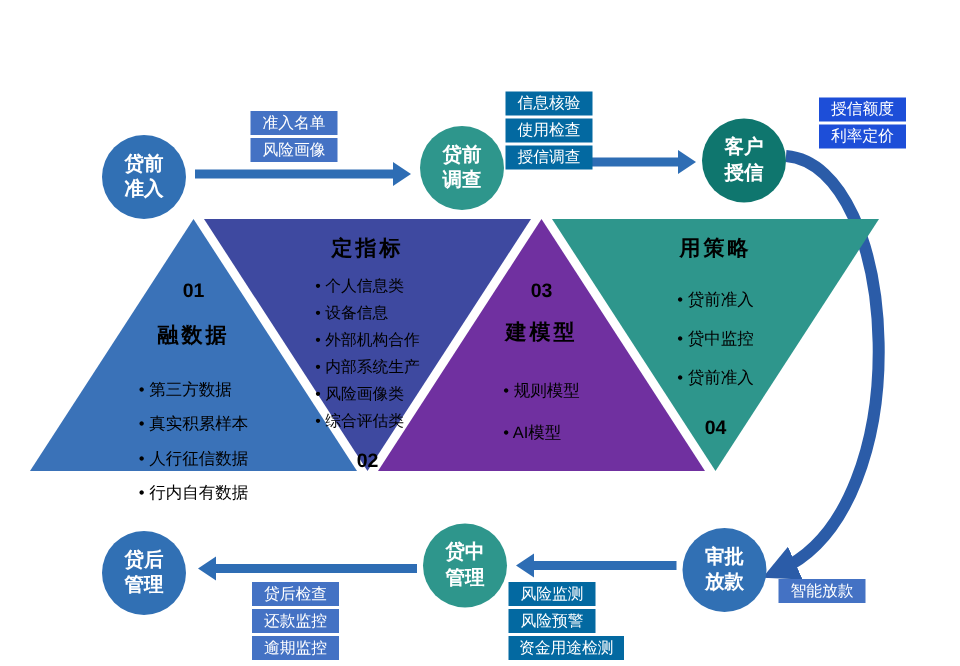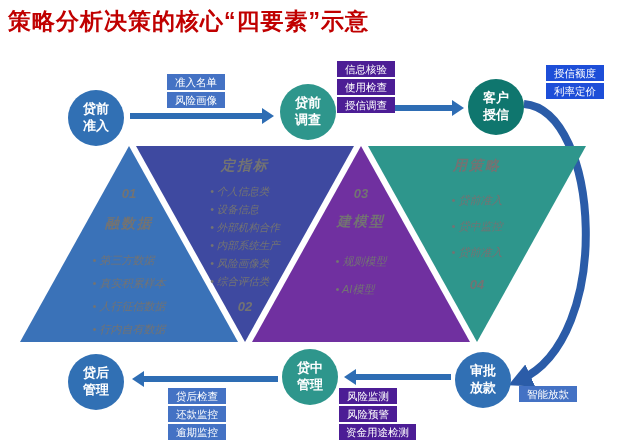--- a/index.html
+++ b/index.html
@@ -21,35 +21,35 @@
   .c-blue{background:#3170b4}
   .c-teal{background:#2e968c}
   .c-purple{background:#0f766e}
   
   .tags{position:absolute;display:flex;flex-direction:column;gap:2px;align-items:flex-start;z-index:6;}
   .tag{
     color:#fff;font-size:10.5px;line-height:12px;padding:2px 7px;
     text-align:center;white-space:nowrap;min-width:44px;
   }
   .tag-blue{background:#4472c4}
-  .tag-green{background:#4c1d95}
+  .tag-green{background:#0369a1}
   .tag-purple{background:#1d4ed8}
   
   .arrow{position:absolute;height:16px;z-index:2;}
   .arrow .shaft{position:absolute;top:5px;height:6px;background:#2e6db4;}
   .arrow-right .shaft{left:0;right:11px;}
   .arrow-right .head{position:absolute;right:0;top:0;width:0;height:0;
     border-top:8px solid transparent;border-bottom:8px solid transparent;border-left:12px solid #2e6db4;}
   .arrow-left .shaft{left:11px;right:0;}
   .arrow-left .head{position:absolute;left:0;top:0;width:0;height:0;
     border-top:8px solid transparent;border-bottom:8px solid transparent;border-right:12px solid #2e6db4;}
   
   .curve-svg{position:absolute;left:490px;top:88px;z-index:1;}
   
-  .tri{position:absolute;top:146px;width:218px;height:196px;color:#737373;z-index:3;font-style:italic;}
+  .tri{position:absolute;top:146px;width:218px;height:168px;color:#000000;z-index:3;}
   .tri .shape{position:absolute;left:0;top:0;right:0;bottom:0;}
   .tri-up .shape{clip-path:polygon(50% 0,100% 100%,0 100%);}
   .tri-down .shape{clip-path:polygon(0 0,100% 0,50% 100%);}
   .tri .content{position:absolute;left:0;top:0;right:0;bottom:0;
     display:flex;flex-direction:column;align-items:center;}
   .tri .num{font-size:13px;font-weight:bold;}
   .tri .tlabel{font-size:14px;font-weight:bold;letter-spacing:2px;}
   .tri ul{list-style:none;margin:0;padding:0;font-size:11px;width:max-content;text-align:left;}
   .tri li::before{content:"•  ";}
   .t1 .num{margin-top:40px}
@@ -67,21 +67,20 @@
   .t4 .tlabel{margin-top:11px}
   .t4 ul{margin-top:12px}
   .t4 li{line-height:26px}
   .t4 .num{margin-top:12px}
 </style>
 </head>
 <body>
 
 <div class="canvas">
 
-  <div class="title">策略分析决策的核心“四要素”示意</div>
 
   <svg class="curve-svg" width="150" height="312" viewBox="0 0 150 312">
     <defs>
       <marker id="ah" markerWidth="3" markerHeight="3" refX="1.4" refY="1.5" orient="auto" markerUnits="strokeWidth">
         <path d="M0,0 L3,1.5 L0,3 Z" fill="#2b5ca8"></path>
       </marker>
     </defs>
     <path d="M 34 16 C 110 22, 124 250, 30 292" fill="none" stroke="#2b5ca8" stroke-width="8" marker-end="url(#ah)"></path>
   </svg>
 

